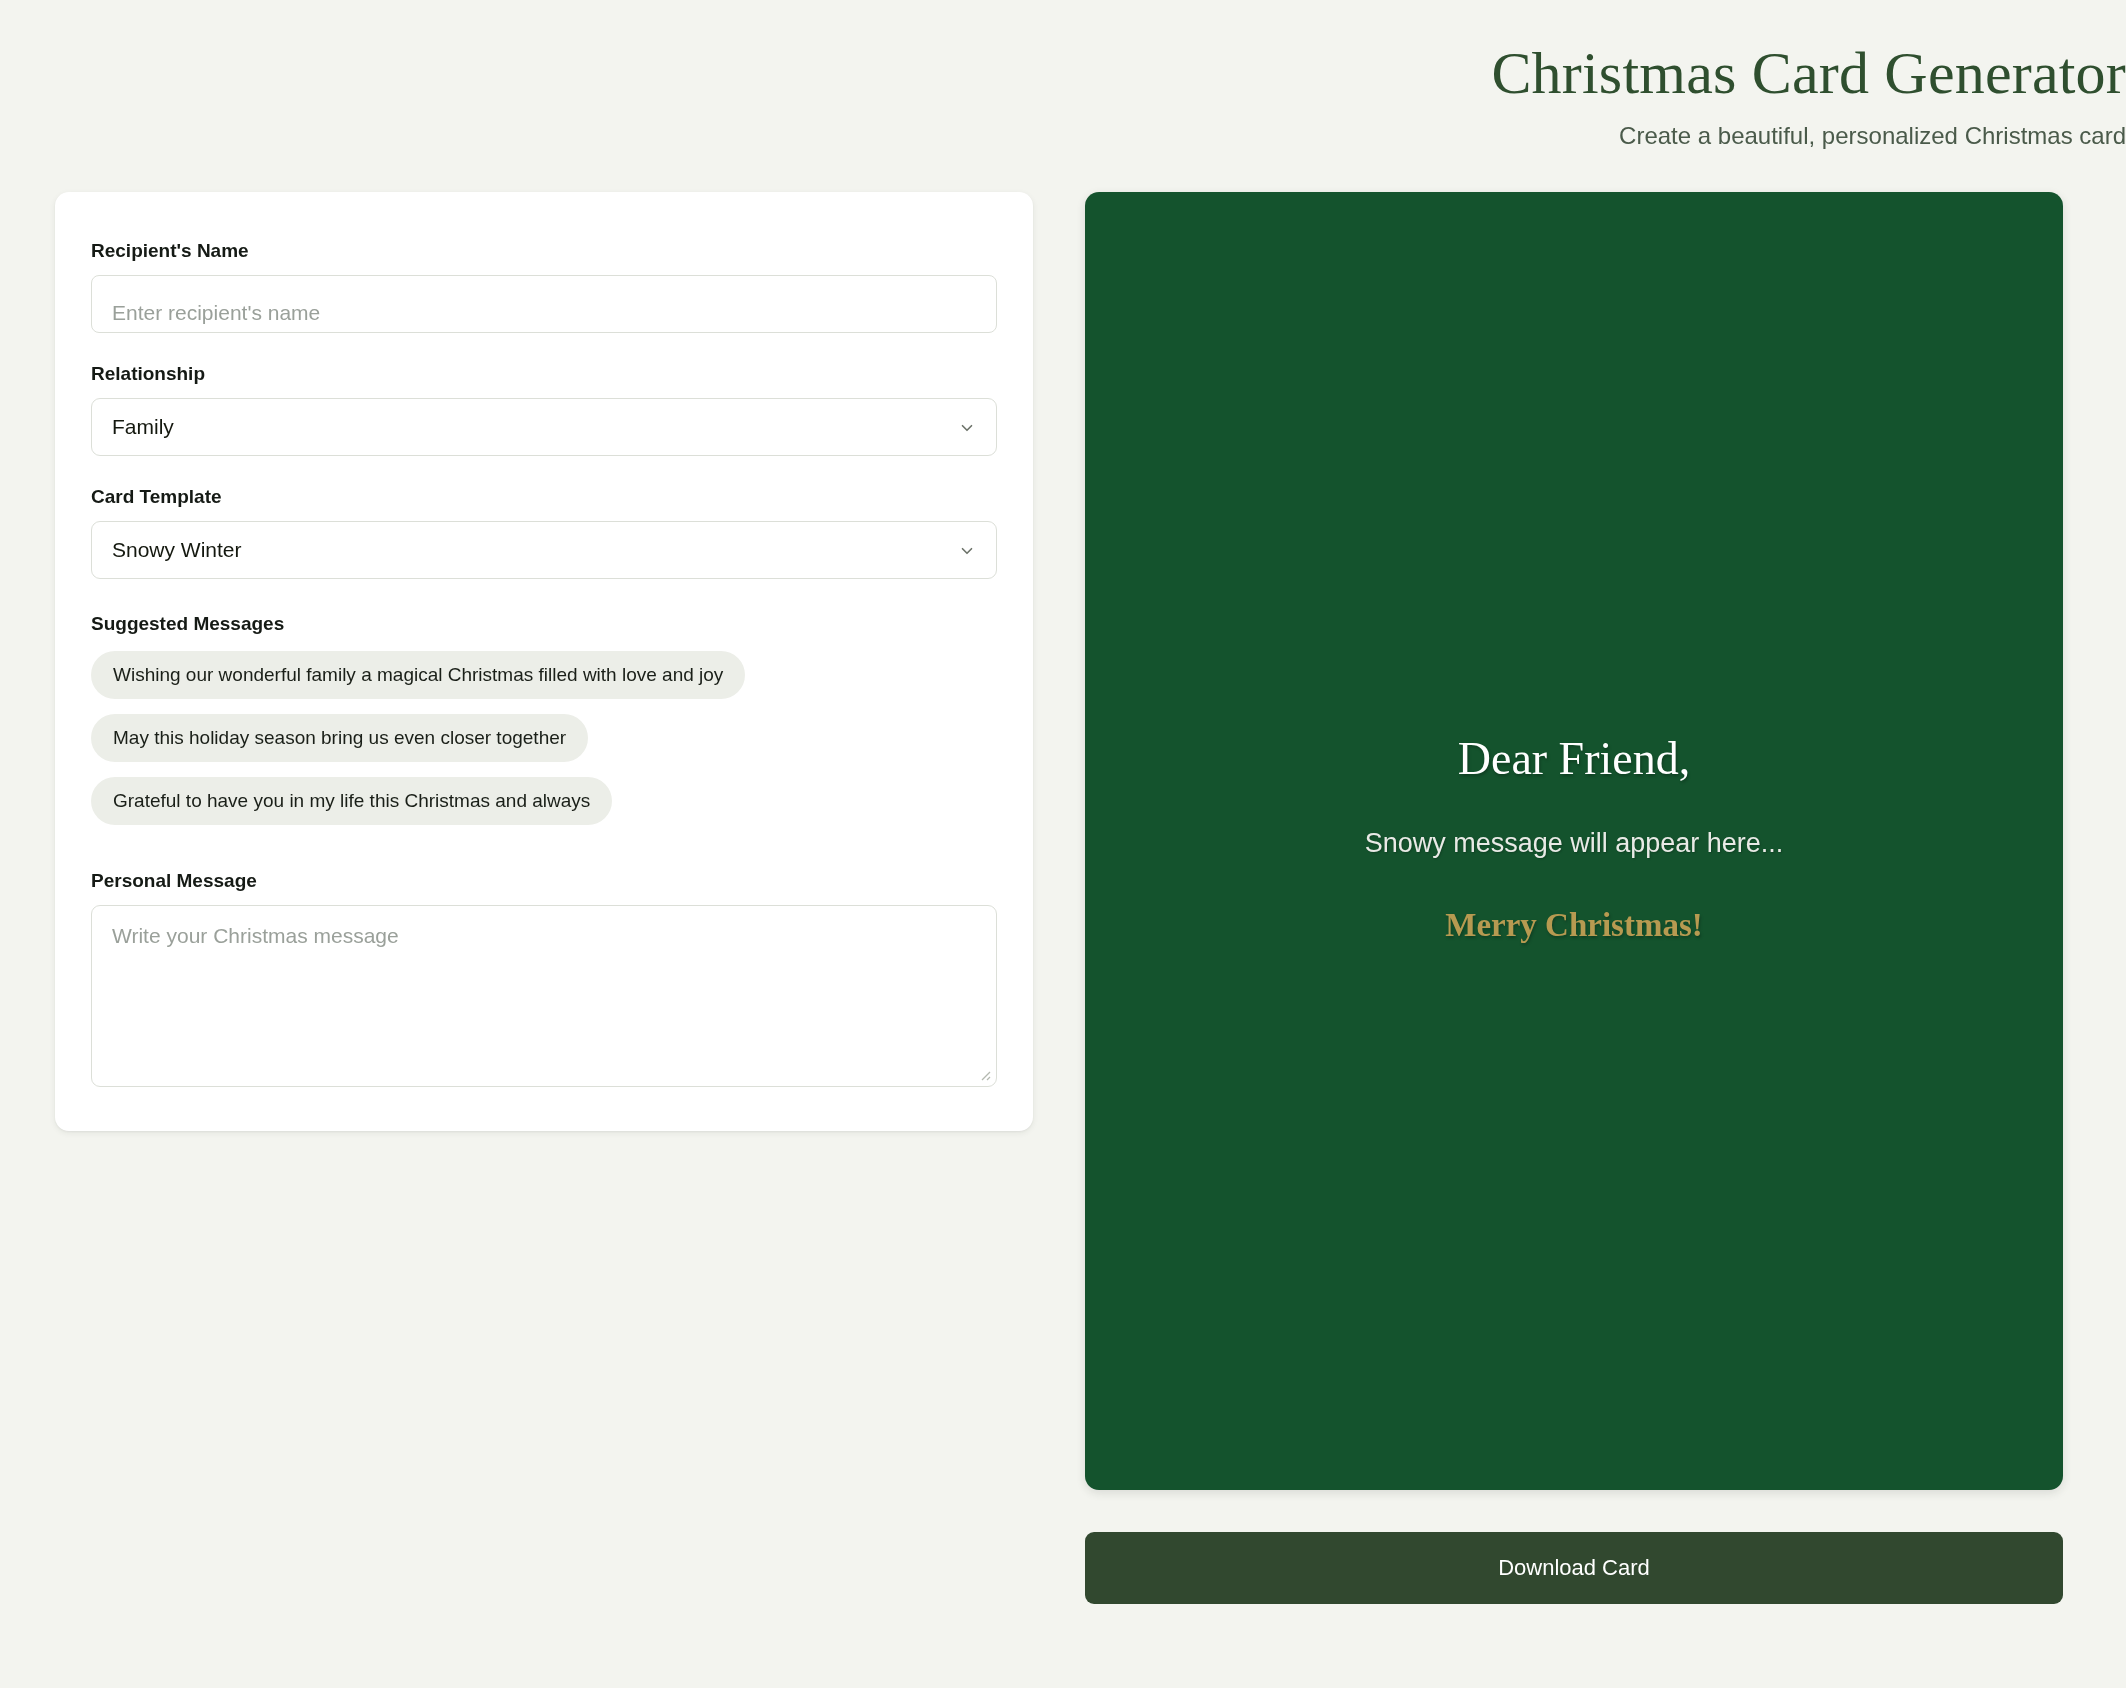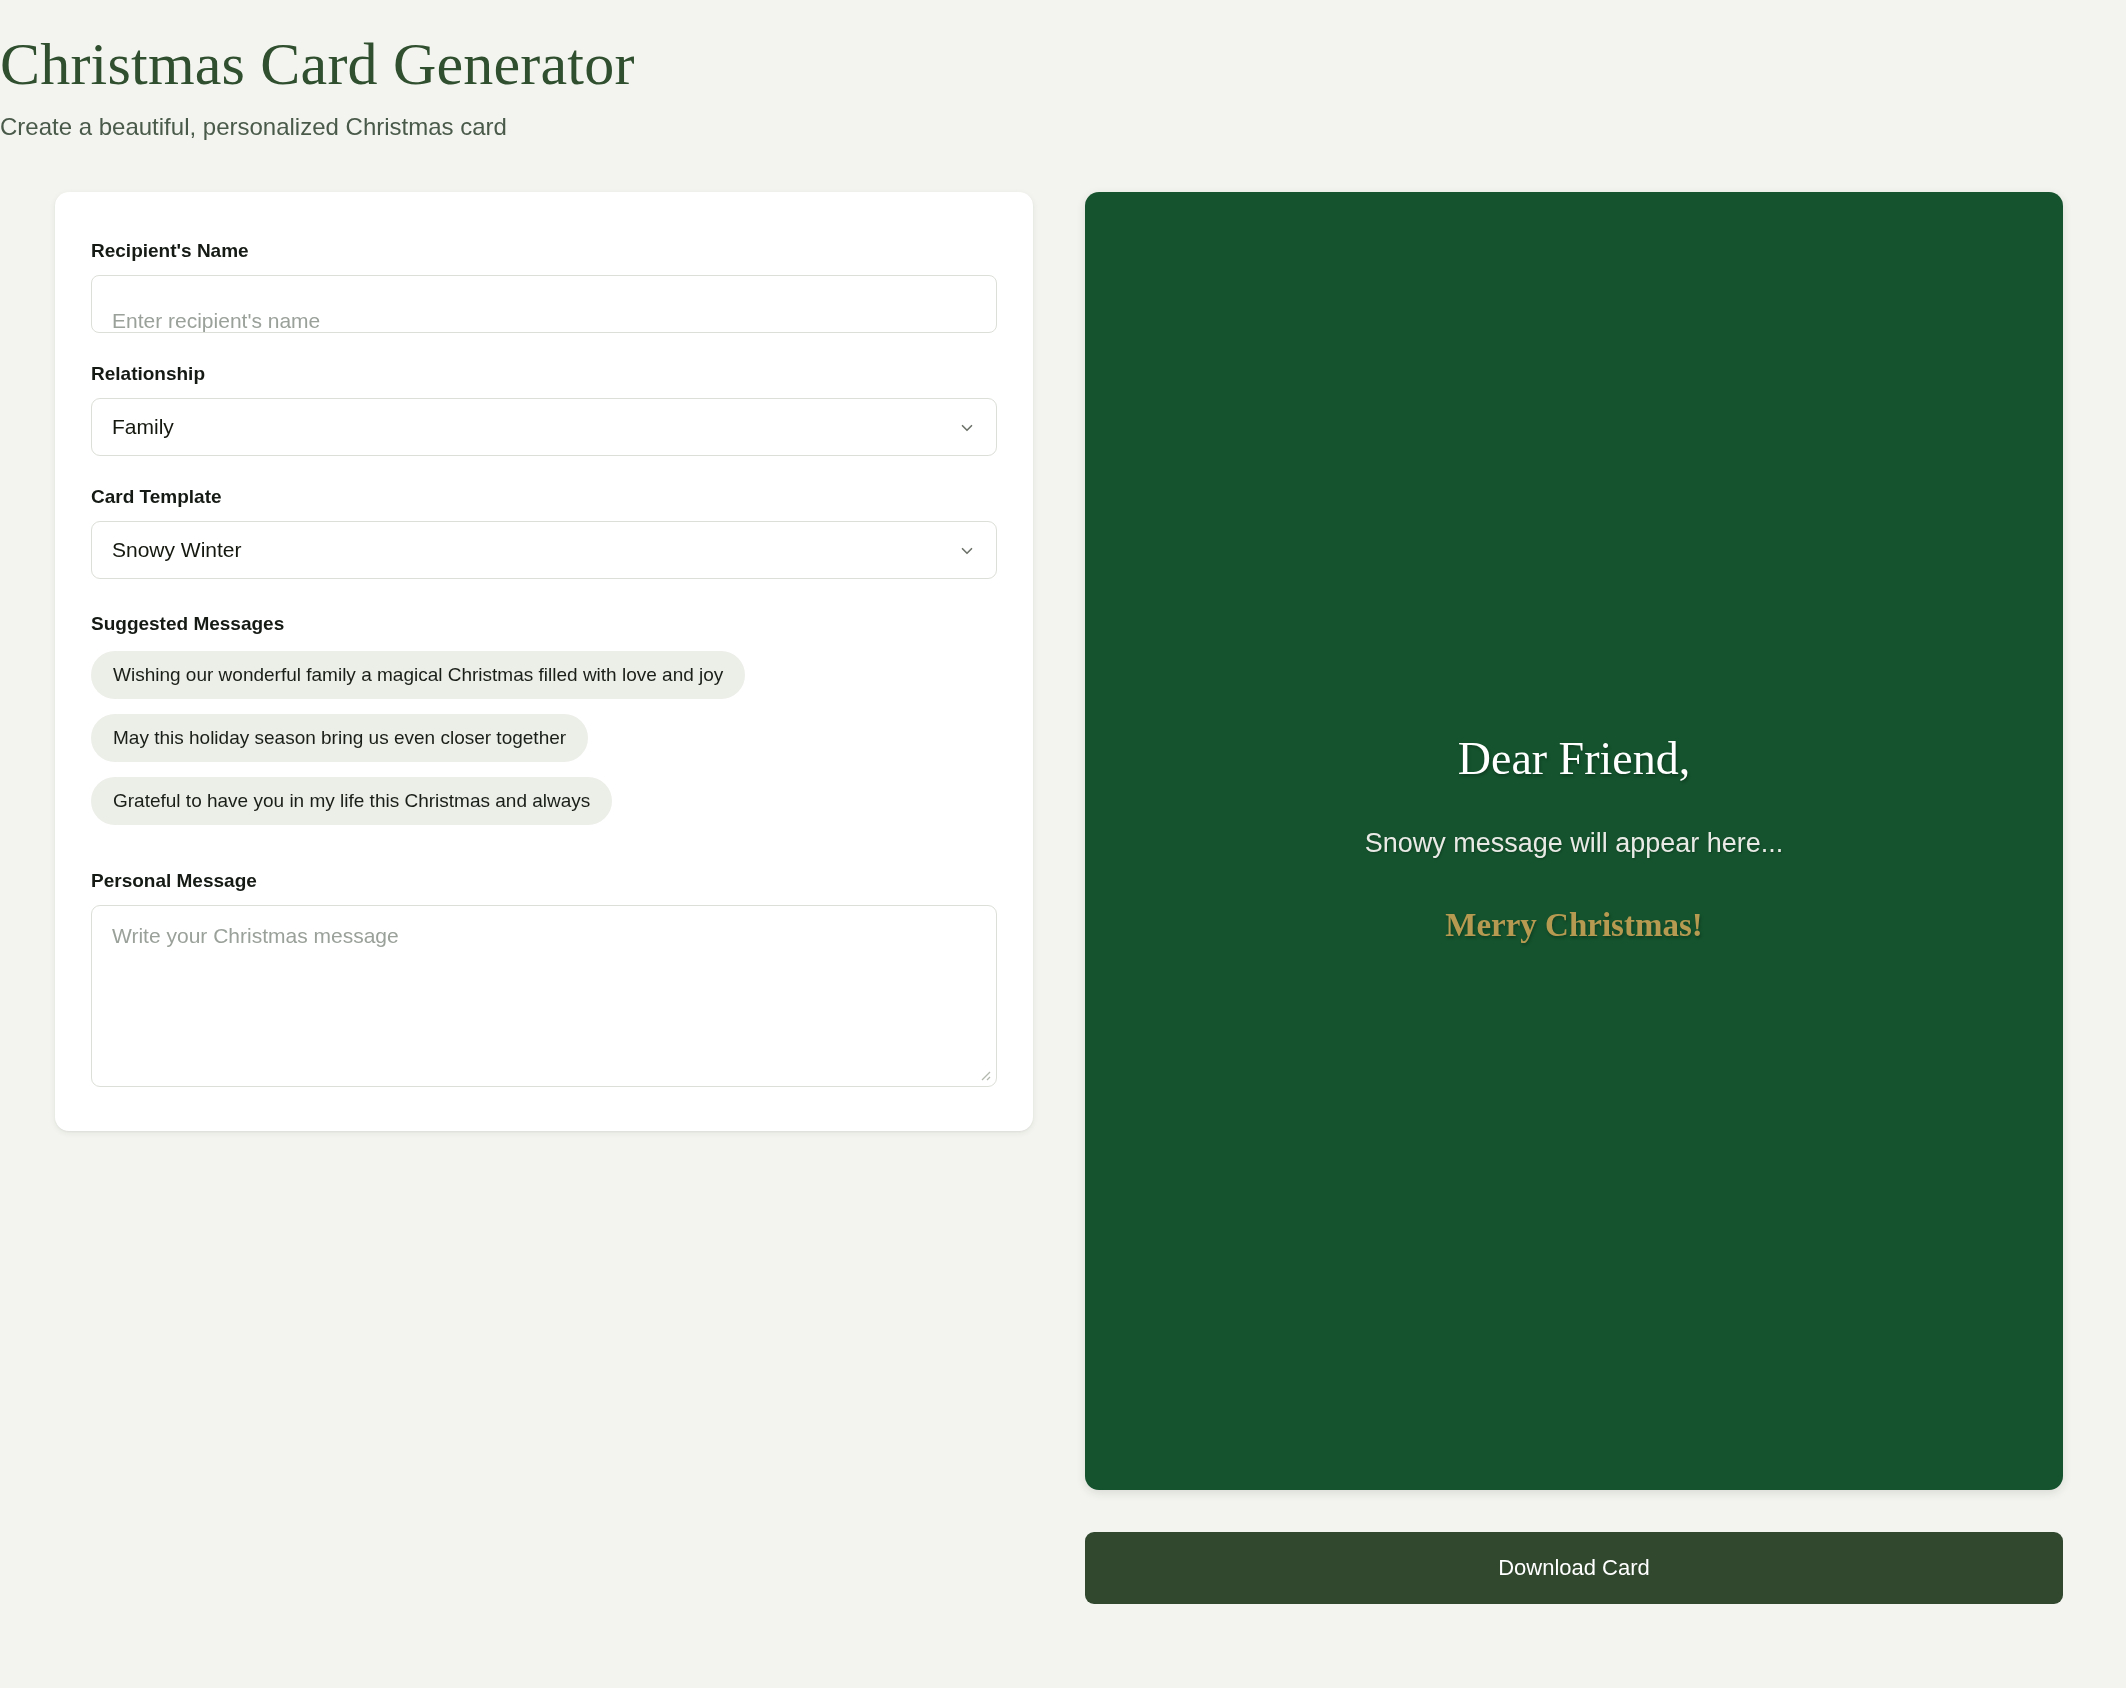--- a/index.html
+++ b/index.html
@@ -16,21 +16,22 @@
     width: 2126px;
     height: 1688px;
     position: relative;
     overflow: hidden;
     background: #f3f4ef;
   }
 
   
   .header {
     padding-top: 30px;
-    text-align: left;
+    text-align: right;
+    margin-top: 9px;
   }
   .app-title {
     font-family: "Liberation Serif", serif;
     font-size: 60px;
     font-weight: 400;
     color: #2f4f2f;
     margin: 0;
     letter-spacing: 0.2px;
     line-height: 1.15;
   }
@@ -76,21 +77,21 @@
     width: 100%;
     border: 1px solid #dcdfd8;
     border-radius: 9px;
     background: #fff;
     font-family: "Liberation Sans", sans-serif;
     font-size: 21px;
     color: #14180f;
   }
   .text-input {
     height: 58px;
-    padding: 16px 20px;
+    padding: 8px 20px;
     line-height: 58px;
     color: #9aa09a;
     border-radius: 8px;
   }
   .select-box {
     height: 58px;
     padding: 0 20px;
     display: flex;
     align-items: center;
     justify-content: space-between;

